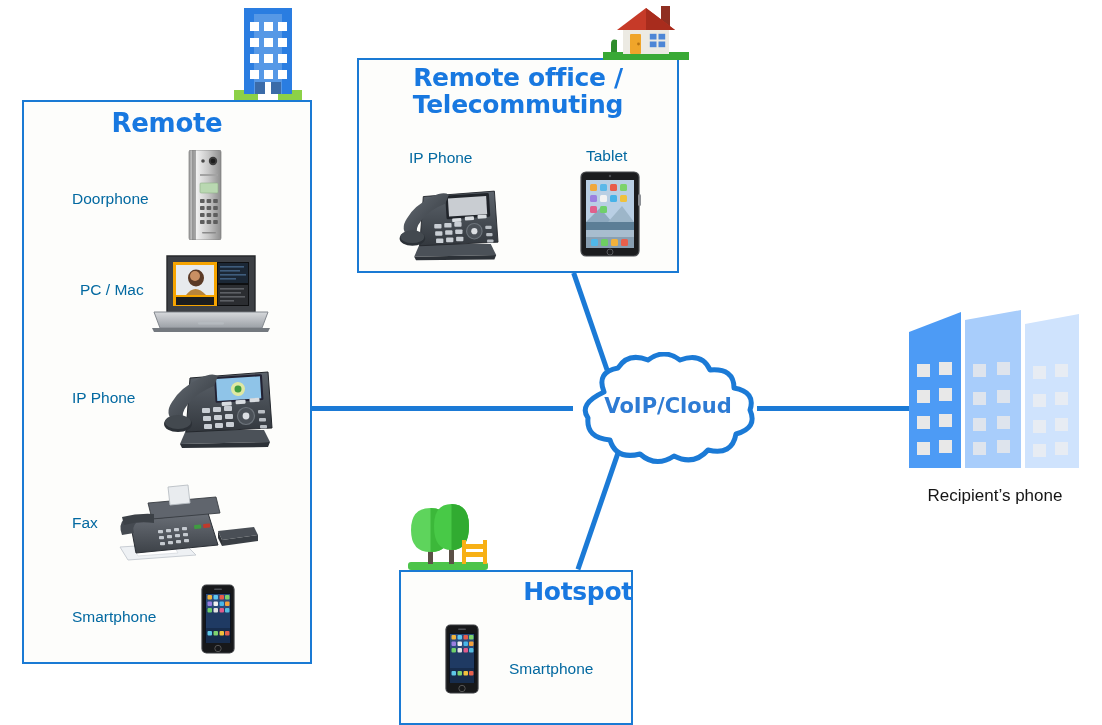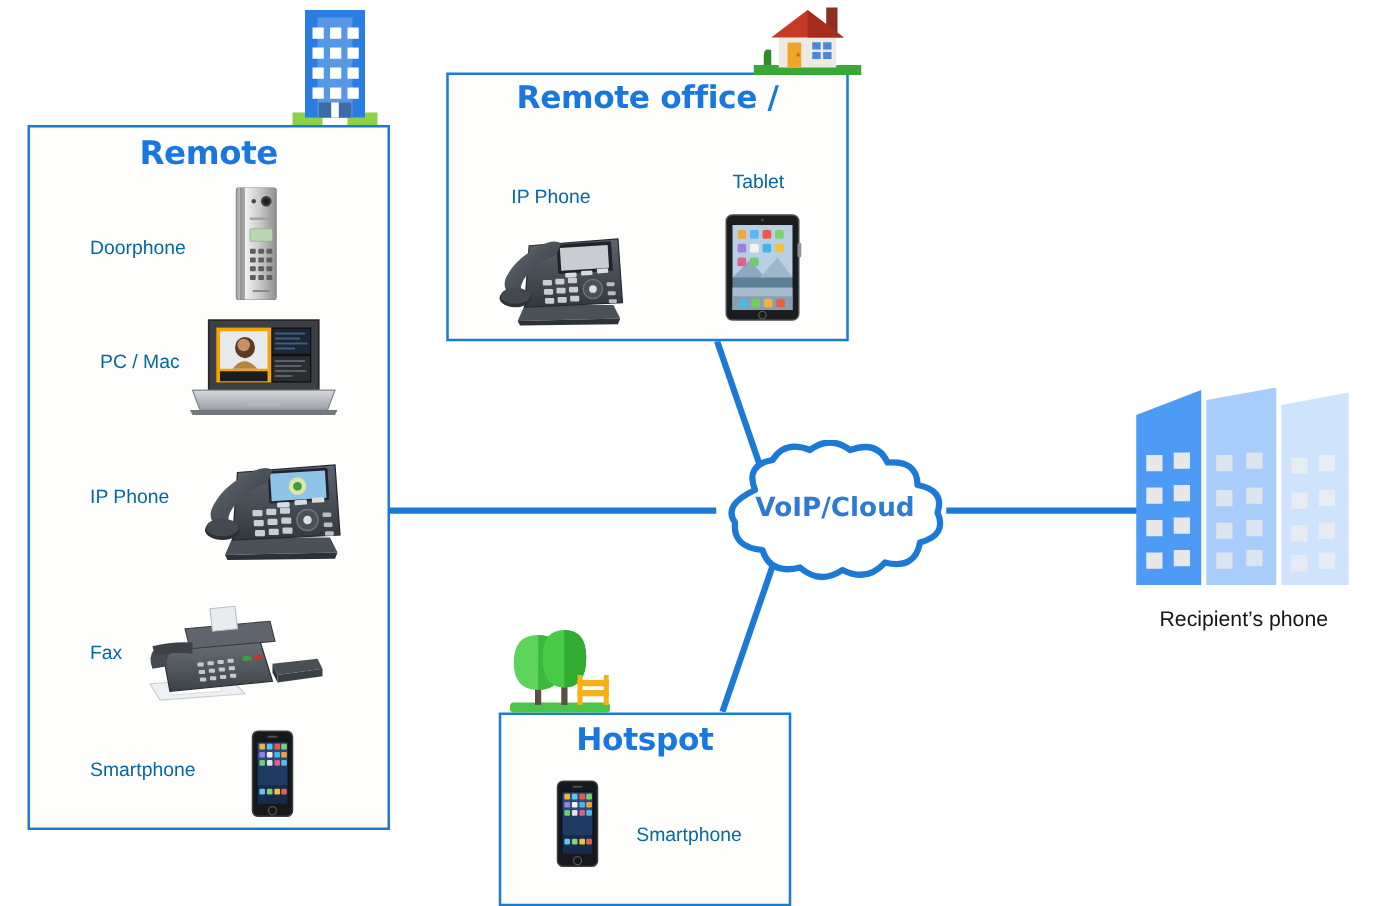--- a/index.html
+++ b/index.html
@@ -37,21 +37,21 @@
     letter-spacing: -0.3px;
     line-height: 1.08;
     z-index: 7;
   }
   #office-box  { left: 22px;  top: 100px; width: 290px; height: 564px; }
   #remote-box  { left: 357px; top: 58px;  width: 322px; height: 215px; }
   #hotspot-box { left: 399px; top: 570px; width: 234px; height: 155px; }
 
   #office-title  { top: 109px; left: 22px;  width: 290px; font-size: 26px; }
   #remote-title  { top: 64px;  left: 357px; width: 322px; font-size: 25px; }
-  #hotspot-title { top: 578px; left: 399px; width: 234px; font-size: 25px; }
+  #hotspot-title { top: 578px; left: 399px; width: 234px; font-size: 25px; text-align: right; }
 
   
   .dev-label {
     position: absolute;
     color: #0369a1;
     font-size: 15.5px;
     font-family: "Liberation Sans", sans-serif;
     white-space: nowrap;
     z-index: 8;
   }
@@ -380,20 +380,21 @@
         <rect x="28" y="47" width="4.5" height="4.5" rx="1" fill="#e8604c"></rect>
       </g>
       <circle cx="21" cy="64.5" r="3.2" fill="none" stroke="#555" stroke-width="1"></circle>
       <rect x="17" y="4.5" width="8" height="1.6" rx="0.8" fill="#4a4d52"></rect>
     </svg>
   </div>
 
   <div class="group-box" id="remote-box"></div>
   <div class="group-title" id="remote-title">
     <span>Remote office /</span><br>
+    <span>Telecommuting</span>
   </div>
 
   <div class="dev-label" style="left:409px; top:149px;">IP Phone</div>
   <div class="dev-img" style="left:392px; top:182px;">
     <svg width="110" height="82" viewBox="0 0 120 90" xmlns="http://www.w3.org/2000/svg">
       <defs>
         <linearGradient id="ipbody2" x1="0" y1="0" x2="0" y2="1">
           <stop offset="0%" stop-color="#5d646c"></stop>
             <stop offset="100%" stop-color="#33383e"></stop>
         </linearGradient>
@@ -429,21 +430,21 @@
         <rect x="102" y="48" width="7" height="3.5" rx="1"></rect>
           <rect x="103" y="56" width="7" height="3.5" rx="1"></rect>
         <rect x="104" y="63" width="7" height="3.5" rx="1"></rect>
       </g>
       <path d="M18 60 Q8 52 16 40 Q24 26 44 16 Q56 10 62 14 L58 24 Q42 30 32 42 Q24 52 28 58 Z" fill="url(#iphand2)"></path>
       <ellipse cx="22" cy="62" rx="14" ry="8" fill="#2c3137"></ellipse>
       <ellipse cx="22" cy="60" rx="13" ry="7" fill="#43494f"></ellipse>
     </svg>
   </div>
 
-  <div class="dev-label" style="left:586px; top:137px;">Tablet</div>
+  <div class="dev-label" style="left:586px; top:147px;">Tablet</div>
   <div class="dev-img" style="left:578px; top:170px;">
     <svg width="64" height="88" viewBox="0 0 64 88" xmlns="http://www.w3.org/2000/svg">
       <rect x="3" y="2" width="58" height="84" rx="5" fill="#1b1c1e" stroke="#4a4c50" stroke-width="1.2"></rect>
       <rect x="8" y="10" width="48" height="68" fill="#0b1524"></rect>
 
       <rect x="8" y="10" width="48" height="42" fill="#b9cfe4"></rect>
       <rect x="8" y="52" width="48" height="26" fill="#5c7e96"></rect>
       <path d="M8 52 L22 38 L34 52 Z" fill="#8da9bf"></path>
       <path d="M30 52 L44 36 L56 52 Z" fill="#9db6c9"></path>
       <rect x="8" y="60" width="48" height="18" fill="#a8bdcf"></rect>

